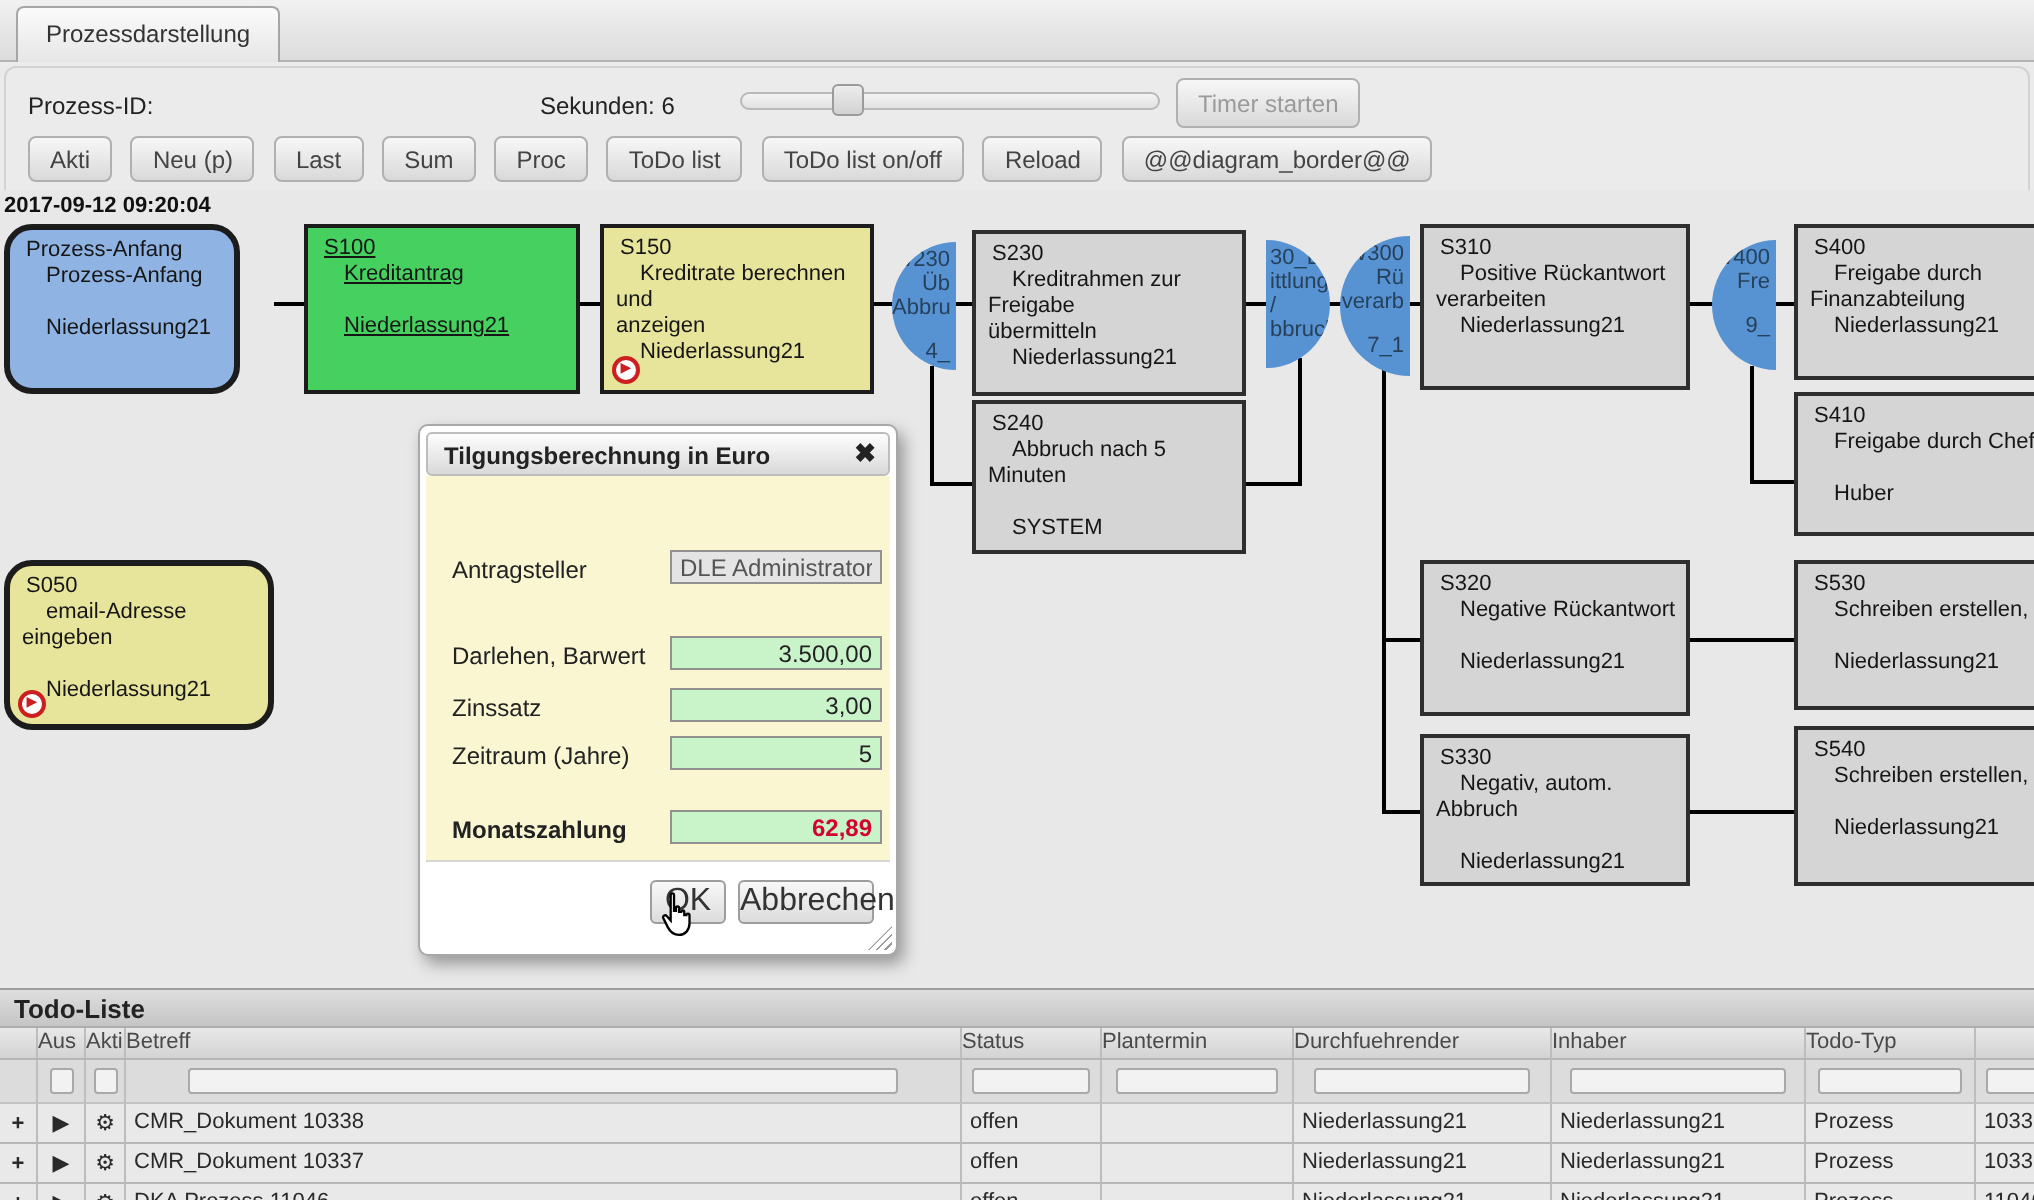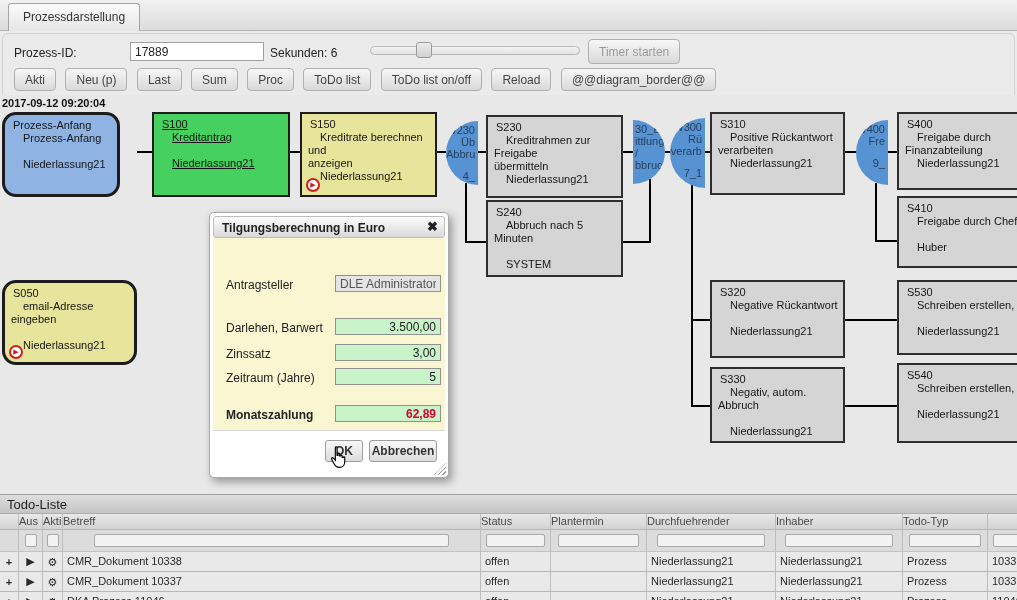--- a/index.html
+++ b/index.html
@@ -69,31 +69,31 @@
   .dlg-lbl { position:absolute; left:13px; font-size:12px; color:#222; }
   .dlg-lbl.b { font-weight:bold; }
   .dlg-in { position:absolute; left:122px; width:106px; height:17px; border:1px solid #919191;
     font-size:12px; font-family:inherit; padding:0 4px; }
   .dlg-in.gray  { background:#e4e4e4; color:#555; }
   .dlg-in.green { background:#c9f3c9; color:#222; text-align:right; }
   .dlg-in.res   { background:#c9f3c9; color:#d10330; font-weight:bold; text-align:right; }
   .dlg-foot { position:absolute; left:3px; right:3px; bottom:3px; height:44px; background:#fff;
     border-top:1px solid #d7d7d7; }
   .dlg-btn { position:absolute; top:9px; height:22px; background:linear-gradient(#f8f8f8,#dcdcdc);
-    border:1px solid #9d9d9d; border-radius:3px; font-size:12px; color:#333; font-family:inherit;font-weight:bold; }
+    border:1px solid #9d9d9d; border-radius:3px; font-size:16px; color:#333; font-family:inherit; }
   .grip { position:absolute; right:2px; bottom:2px; width:12px; height:12px;
     background:repeating-linear-gradient(-45deg, transparent, transparent 2px, #999 2px, #999 3px);
     clip-path:polygon(100% 0, 100% 100%, 0 100%); }
   .cursor-hand { position:absolute; left:330px; top:446px; z-index:50; }
 
   
   .todo { position:absolute; left:0; top:494px; width:1017px; height:106px; overflow:hidden;
     border-top:1px solid #9e9e9e; }
   .todo-hd { height:19px; background:linear-gradient(#dedede,#c5c5c5); border-bottom:1px solid #adadad;
-    font-size:13px; font-weight:normal; color:#222; padding:2px 0 0 7px; }
+    font-size:13px; font-weight:bold; color:#222; padding:2px 0 0 7px; }
   .grow { display:flex; width:1017px; }
   .gcell { border-right:1px solid #bdbdbd; overflow:hidden; flex:0 0 auto; }
   .c0{width:19px;} .c1{width:24px;} .c2{width:20px;} .c3{width:418px;} .c4{width:70px;}
   .c5{width:96px;} .c6{width:129px;} .c7{width:127px;} .c8{width:85px;} .c9{width:60px;border-right:none;}
   .ghead .gcell { height:16px; background:linear-gradient(#e8e8e8,#d3d3d3); border-bottom:1px solid #b5b5b5;
     font-size:11px; color:#4a4a4a; text-align:left; padding-top:1px; }
   .gfilter .gcell { height:22px; background:#dcdcdc; border-bottom:1px solid #c2c2c2;
     display:flex; align-items:center; justify-content:center; }
   .gfilter input { height:13px; border:1px solid #a9a9a9; border-radius:2px; background:#f2f2f2; width:85%; }
   .gfilter .c1 input, .gfilter .c2 input { width:12px; }
@@ -106,21 +106,20 @@
 </style>
 </head>
 <body>
 
 <div class="tabstrip">
   <div class="tab">Prozessdarstellung</div>
 </div>
 
 <div class="toolbar">
   <span class="lbl" style="left:14px;top:15px">Prozess-ID:</span>
-  <input class="tinput" value="17889" style="">
   <span class="lbl" style="left:270px;top:15px">Sekunden: 6</span>
   <div class="slider">
     <div class="slider-handle"></div>
   </div>
   <button class="btn timer-btn">Timer starten</button>
   <div class="btn-row">
     <button class="btn">Akti</button>
     <button class="btn">Neu (p)</button>
     <button class="btn">Last</button>
     <button class="btn">Sum</button>

